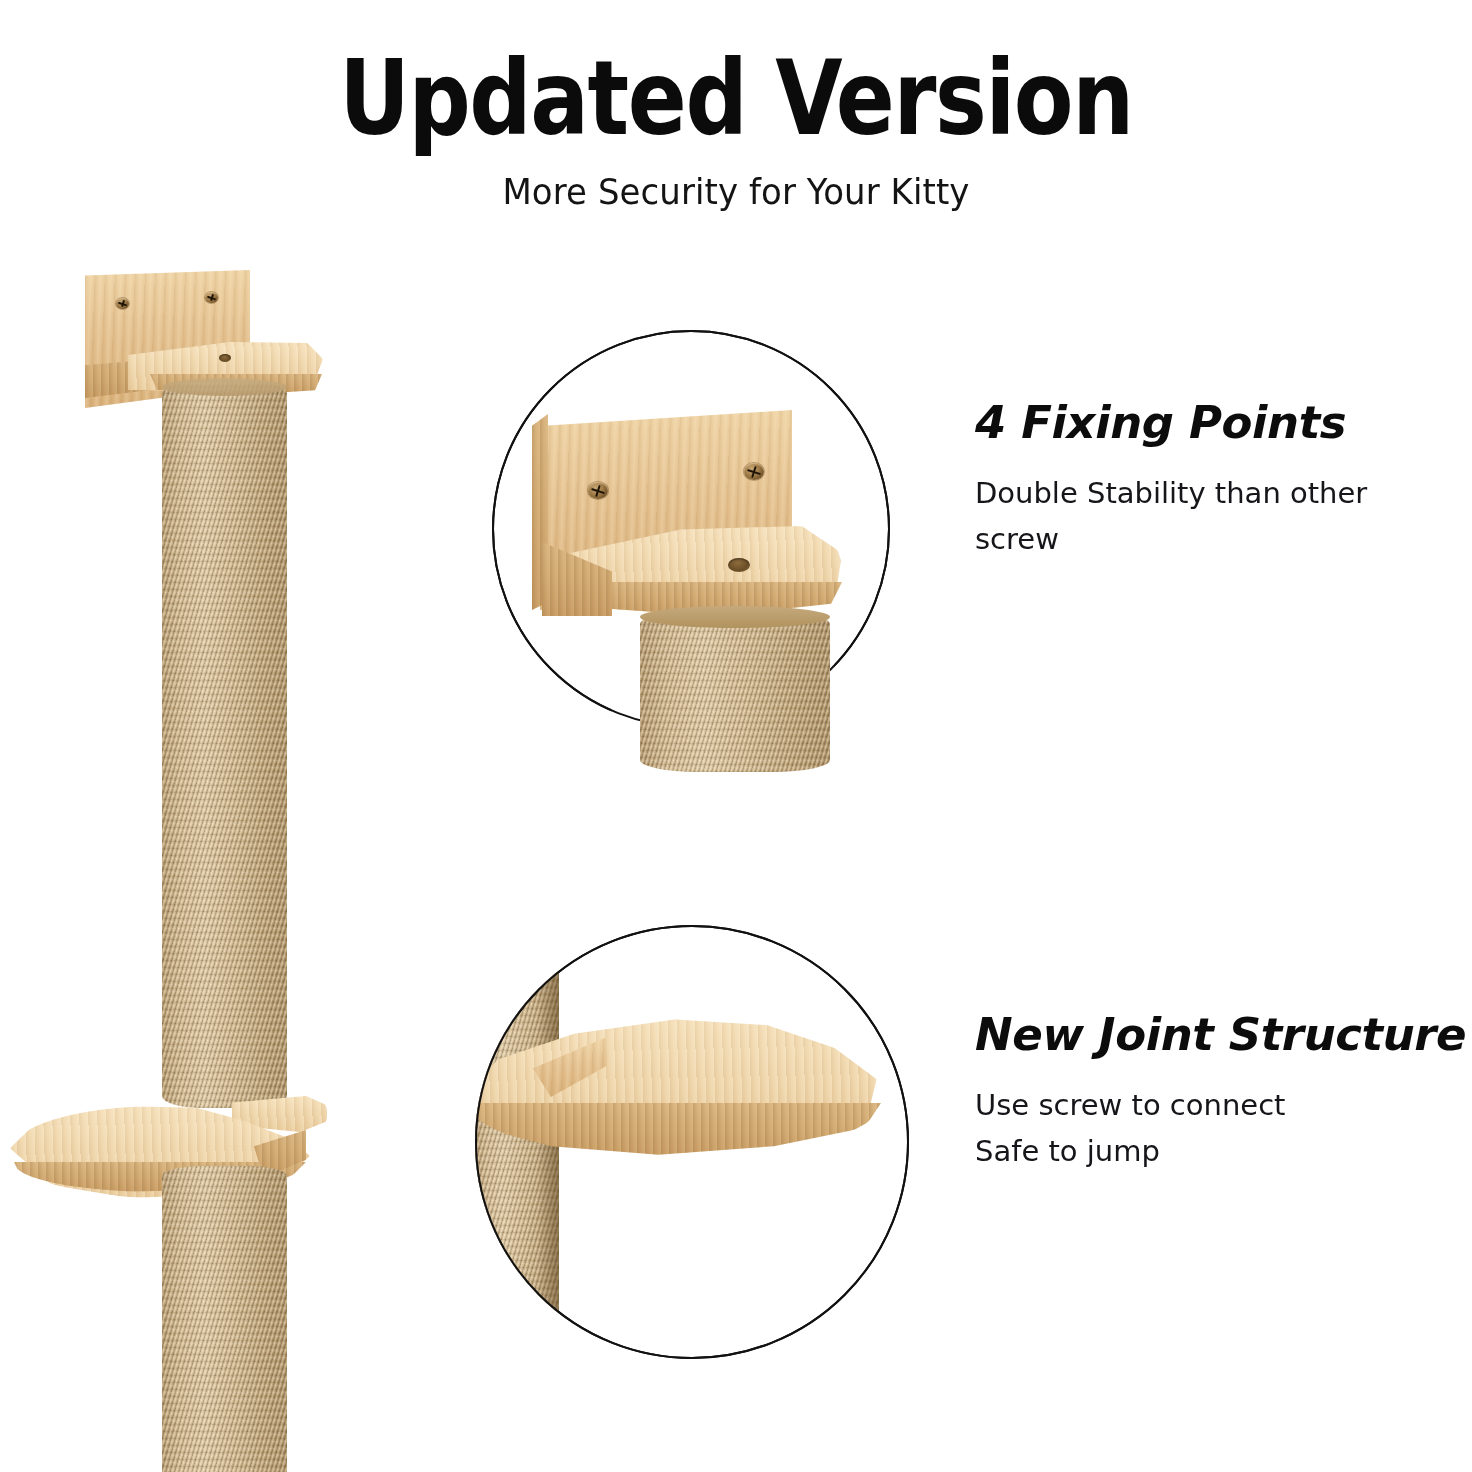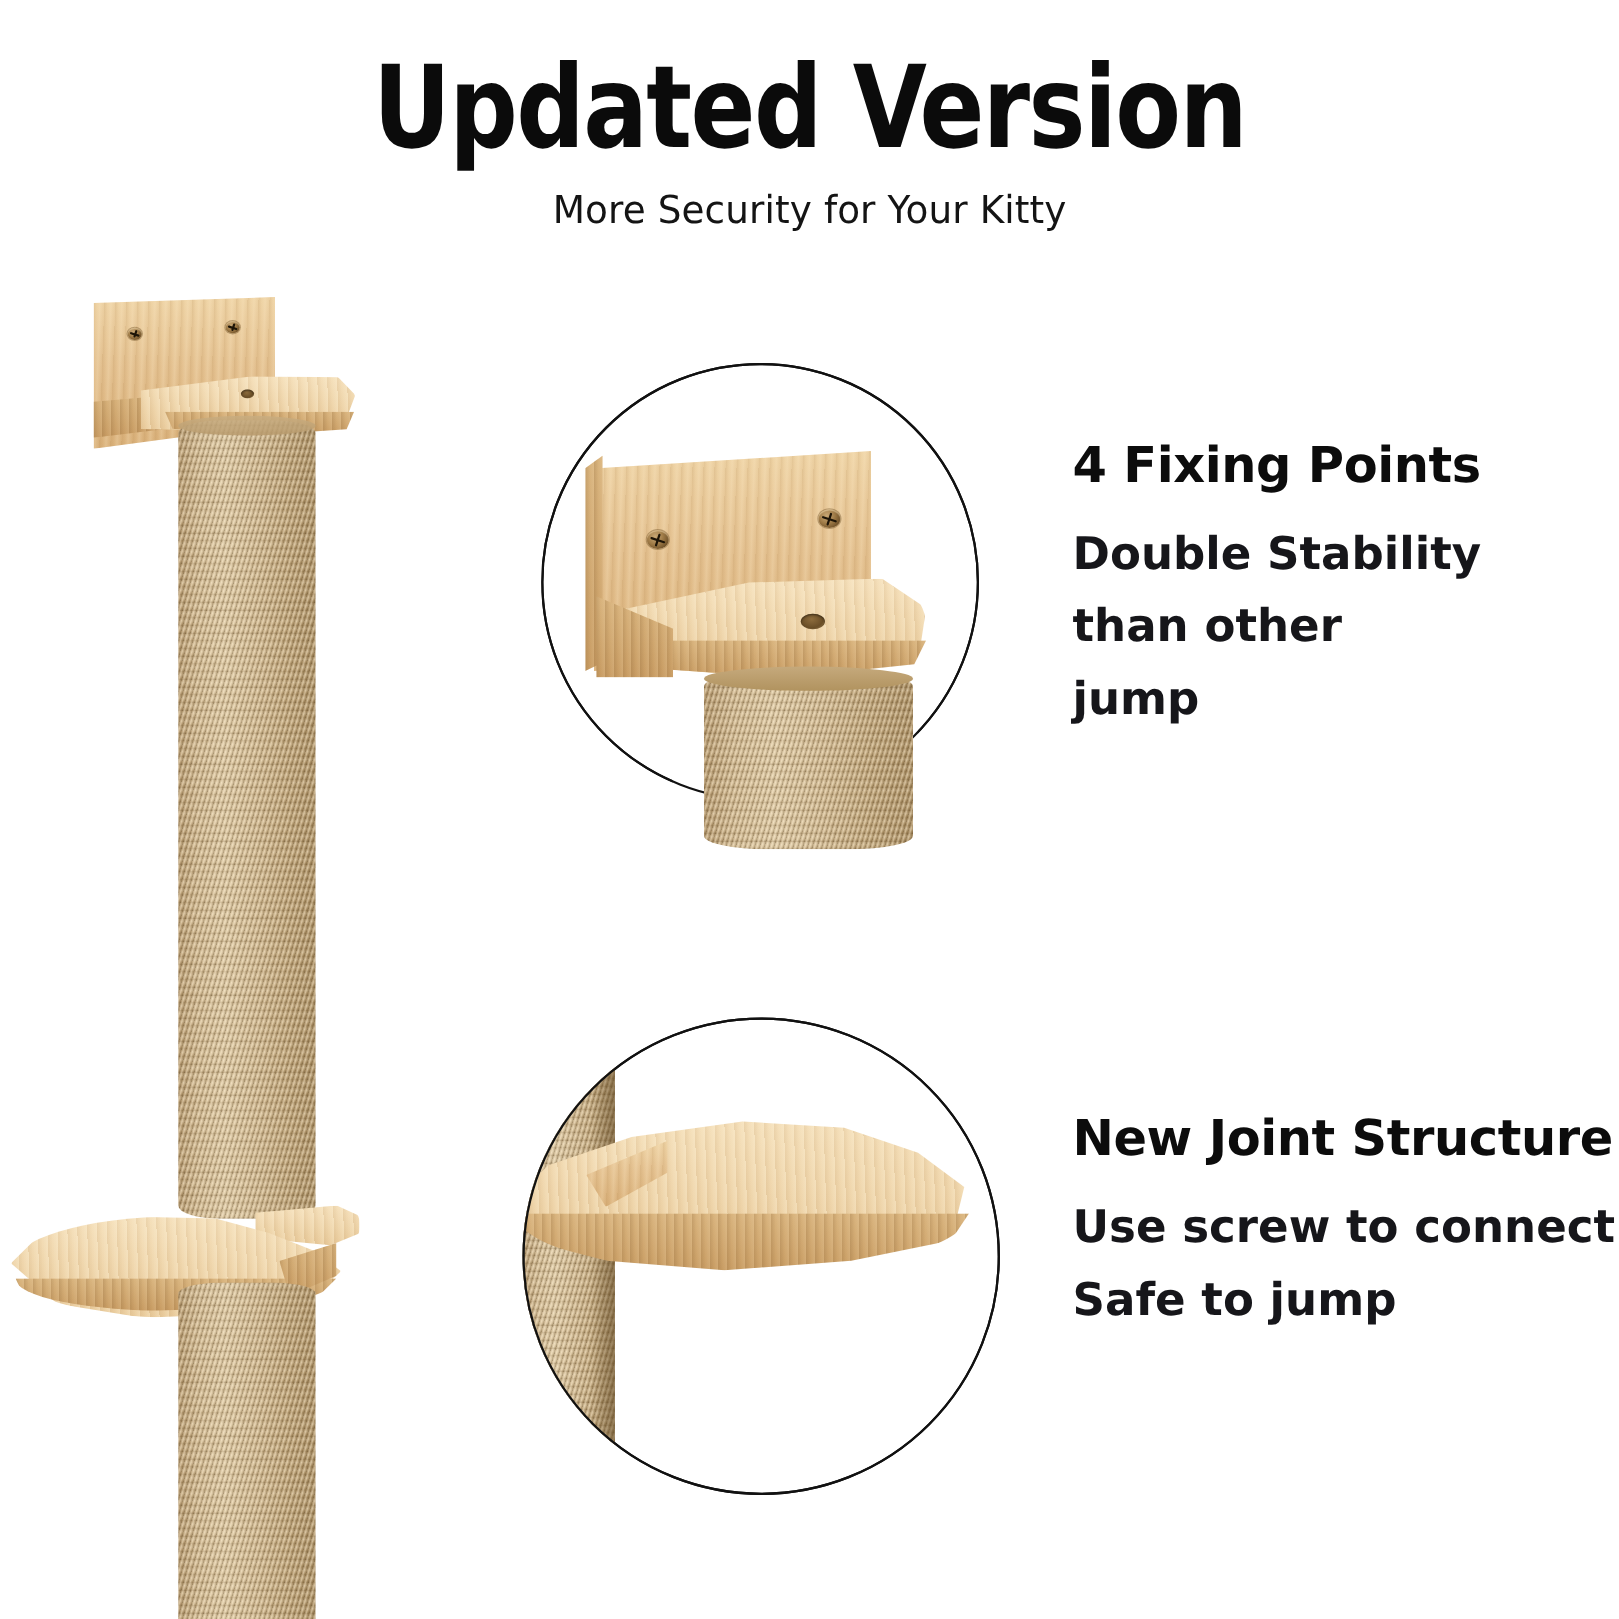--- a/index.html
+++ b/index.html
@@ -149,26 +149,27 @@
     width: 470px;
   }
   .feature h2 {
     margin: 0;
     font-size: 45px;
     font-weight: 700;
     letter-spacing: -0.4px;
     line-height: 1.1;
     color: #0c0c0c;
     white-space: nowrap;
+    font-style: italic;
   }
   .feature p {
     margin: 0;
     padding-top: 22px;
-    font-size: 41px;
-    font-weight: 700;
+    font-size: 29px;
+    font-weight: 400;
     line-height: 1.62;
     color: #16161a;
   }
   .feature p span { display: block; }
 </style>
 </head>
 <body>
 
 <div class="header">
   <h1 class="main-title">Updated Version</h1>
@@ -262,21 +263,21 @@
   <div style="position:absolute; left:0; top:0; width:398px; height:398px;
               border-radius:50%; border:2.5px solid #111; box-sizing:border-box;
               pointer-events:none;
               clip-path: polygon(0% 0%, 100% 0%, 100% 100%, 86% 100%, 86% 74%, 30% 74%, 30% 100%, 0% 100%);"></div>
 </div>
 
 <div class="feature" style="left:975px; top:398px;">
   <h2>4 Fixing Points</h2>
   <p>
     <span>Double Stability than other</span>
-    <span>jump</span>
+    <span>screw</span>
   </p>
 </div>
 
 <div style="position:absolute; left:475px; top:925px; width:434px; height:434px;">
 
   <div class="callout-circle" style="left:0; top:0; width:434px; height:434px;"></div>
 
   <div style="position:absolute; left:0; top:0; width:434px; height:434px;
               border-radius:50%; overflow:hidden;">
 

